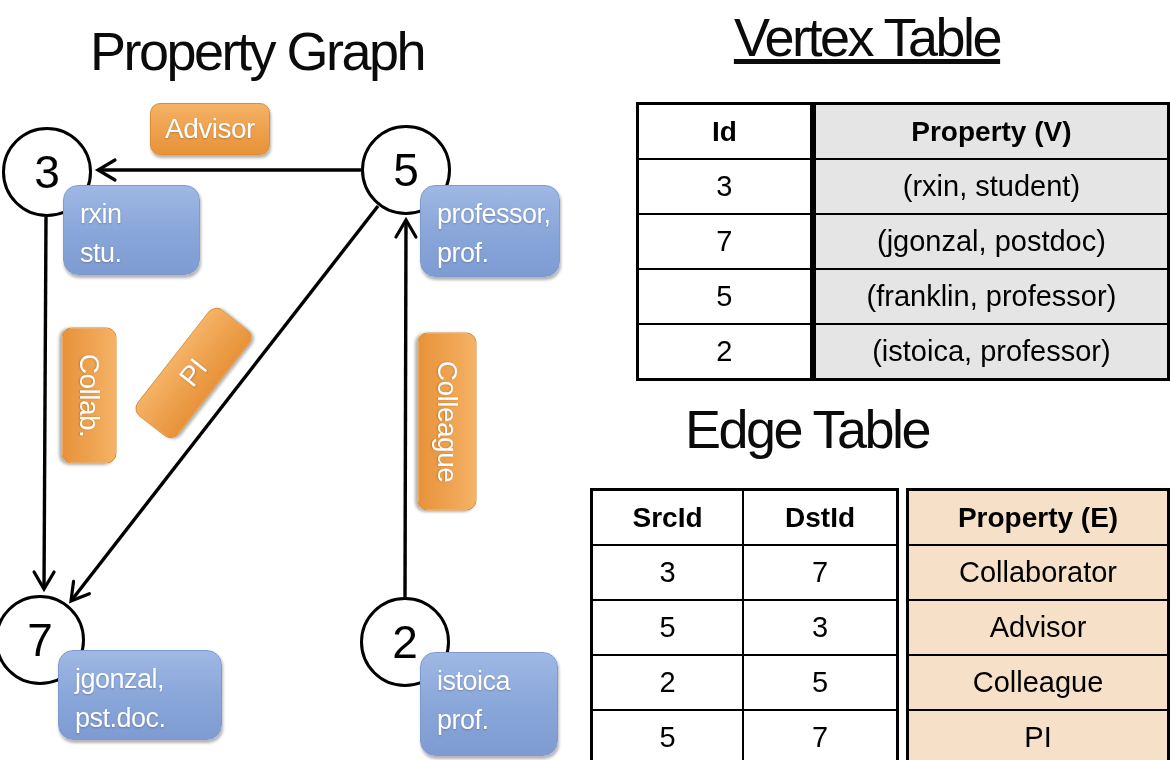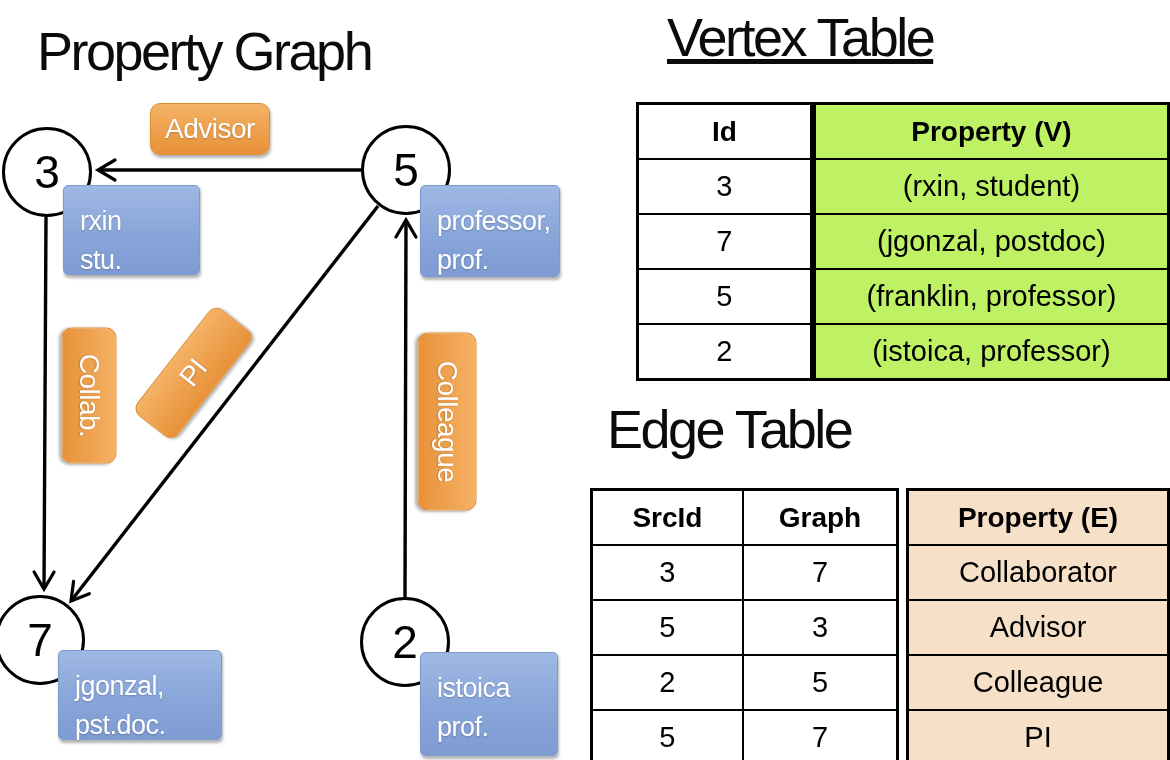--- a/index.html
+++ b/index.html
@@ -1,21 +1,21 @@
 <!DOCTYPE html>
 <html><head>
 <meta charset="utf-8">
 <style>
   html,body{margin:0;padding:0;}
   body{
     width:1170px;height:760px;position:relative;background:#ffffff;
     font-family:"Liberation Sans", sans-serif;color:#000;overflow:hidden;
   }
   .big-title{
-    position:absolute;font-size:54px;font-weight:400;
+    position:absolute;text-align:center;font-size:54px;font-weight:400;
     letter-spacing:-2.5px;color:#0b0b0b;white-space:nowrap;
   }
   
   #edges-svg{position:absolute;left:0;top:0;z-index:1;}
   .node{
     position:absolute;width:90px;height:90px;border:3.5px solid #000;border-radius:50%;
     background:#fff;display:flex;align-items:center;justify-content:center;
     font-size:46px;font-weight:400;z-index:2;box-sizing:border-box;line-height:1;
   }
   .edge-label{
@@ -23,35 +23,35 @@
     color:#fff;font-size:28px;letter-spacing:-0.5px;
     background:linear-gradient(180deg,#f5b266 0%,#eda04c 55%,#e8923a 100%);
     border:1.5px solid #dd8c30;border-radius:10px;
     box-shadow:1px 2.5px 3px rgba(0,0,0,0.30);
     text-shadow:0 1px 2px rgba(0,0,0,0.22);
     z-index:2;box-sizing:border-box;white-space:nowrap;
   }
   .vertex-label{
     position:absolute;color:#fff;font-size:27px;line-height:1.45;letter-spacing:-0.5px;
     background:linear-gradient(180deg,#9fb8e4 0%,#8aa7da 50%,#7e9bd3 100%);
-    border:1.5px solid #7f9bce;border-radius:5px;
+    border:1.5px solid #7f9bce;border-radius:15px;
     box-shadow:1px 2.5px 3px rgba(0,0,0,0.30);
     text-shadow:0 1px 2px rgba(0,0,0,0.22);
-    padding:16px 10px 0 16px;z-index:3;box-sizing:border-box;
+    padding:9px 10px 0 16px;z-index:3;box-sizing:border-box;
   }
   
   .table-wrap{position:absolute;display:flex;z-index:2;}
   table{border-collapse:collapse;table-layout:fixed;}
   .dtable{border:3px solid #000;}
   .dtable td{
     border:2px solid #000;height:53px;text-align:center;vertical-align:middle;
     font-size:29px;padding:0 4px;overflow:hidden;white-space:nowrap;
   }
   .dtable td.hdr{font-weight:700;font-size:28px;}
-  .fill-blue{background:#bef264;}
+  .fill-blue{background:#e5e5e5;}
   .fill-tan{background:#f6e0c8;}
 </style>
 </head>
 <body>
 
 <div class="big-title" style="left:37px;top:20px;width:440px;">Property Graph</div>
 
 <svg id="edges-svg" width="585" height="760" viewBox="0 0 585 760">
   <defs>
     <marker id="arrow" viewBox="-22 -13 26 26" refX="0" refY="0" markerWidth="26" markerHeight="26" markerUnits="userSpaceOnUse" orient="auto">
@@ -150,21 +150,21 @@
   </table>
 </div>
 
 <div class="big-title" style="left:607px;top:398px;width:400px;">Edge Table</div>
 
 <div class="table-wrap" style="left:590px;top:488px;gap:7px;">
   <table class="dtable">
     <tbody>
       <tr>
         <td class="hdr" style="width:144px;">SrcId</td>
-        <td class="hdr" style="width:147px;">Graph</td>
+        <td class="hdr" style="width:147px;">DstId</td>
       </tr>
       <tr>
         <td>3</td>
         <td>7</td>
       </tr>
       <tr>
         <td>5</td>
         <td>3</td>
       </tr>
       <tr>

